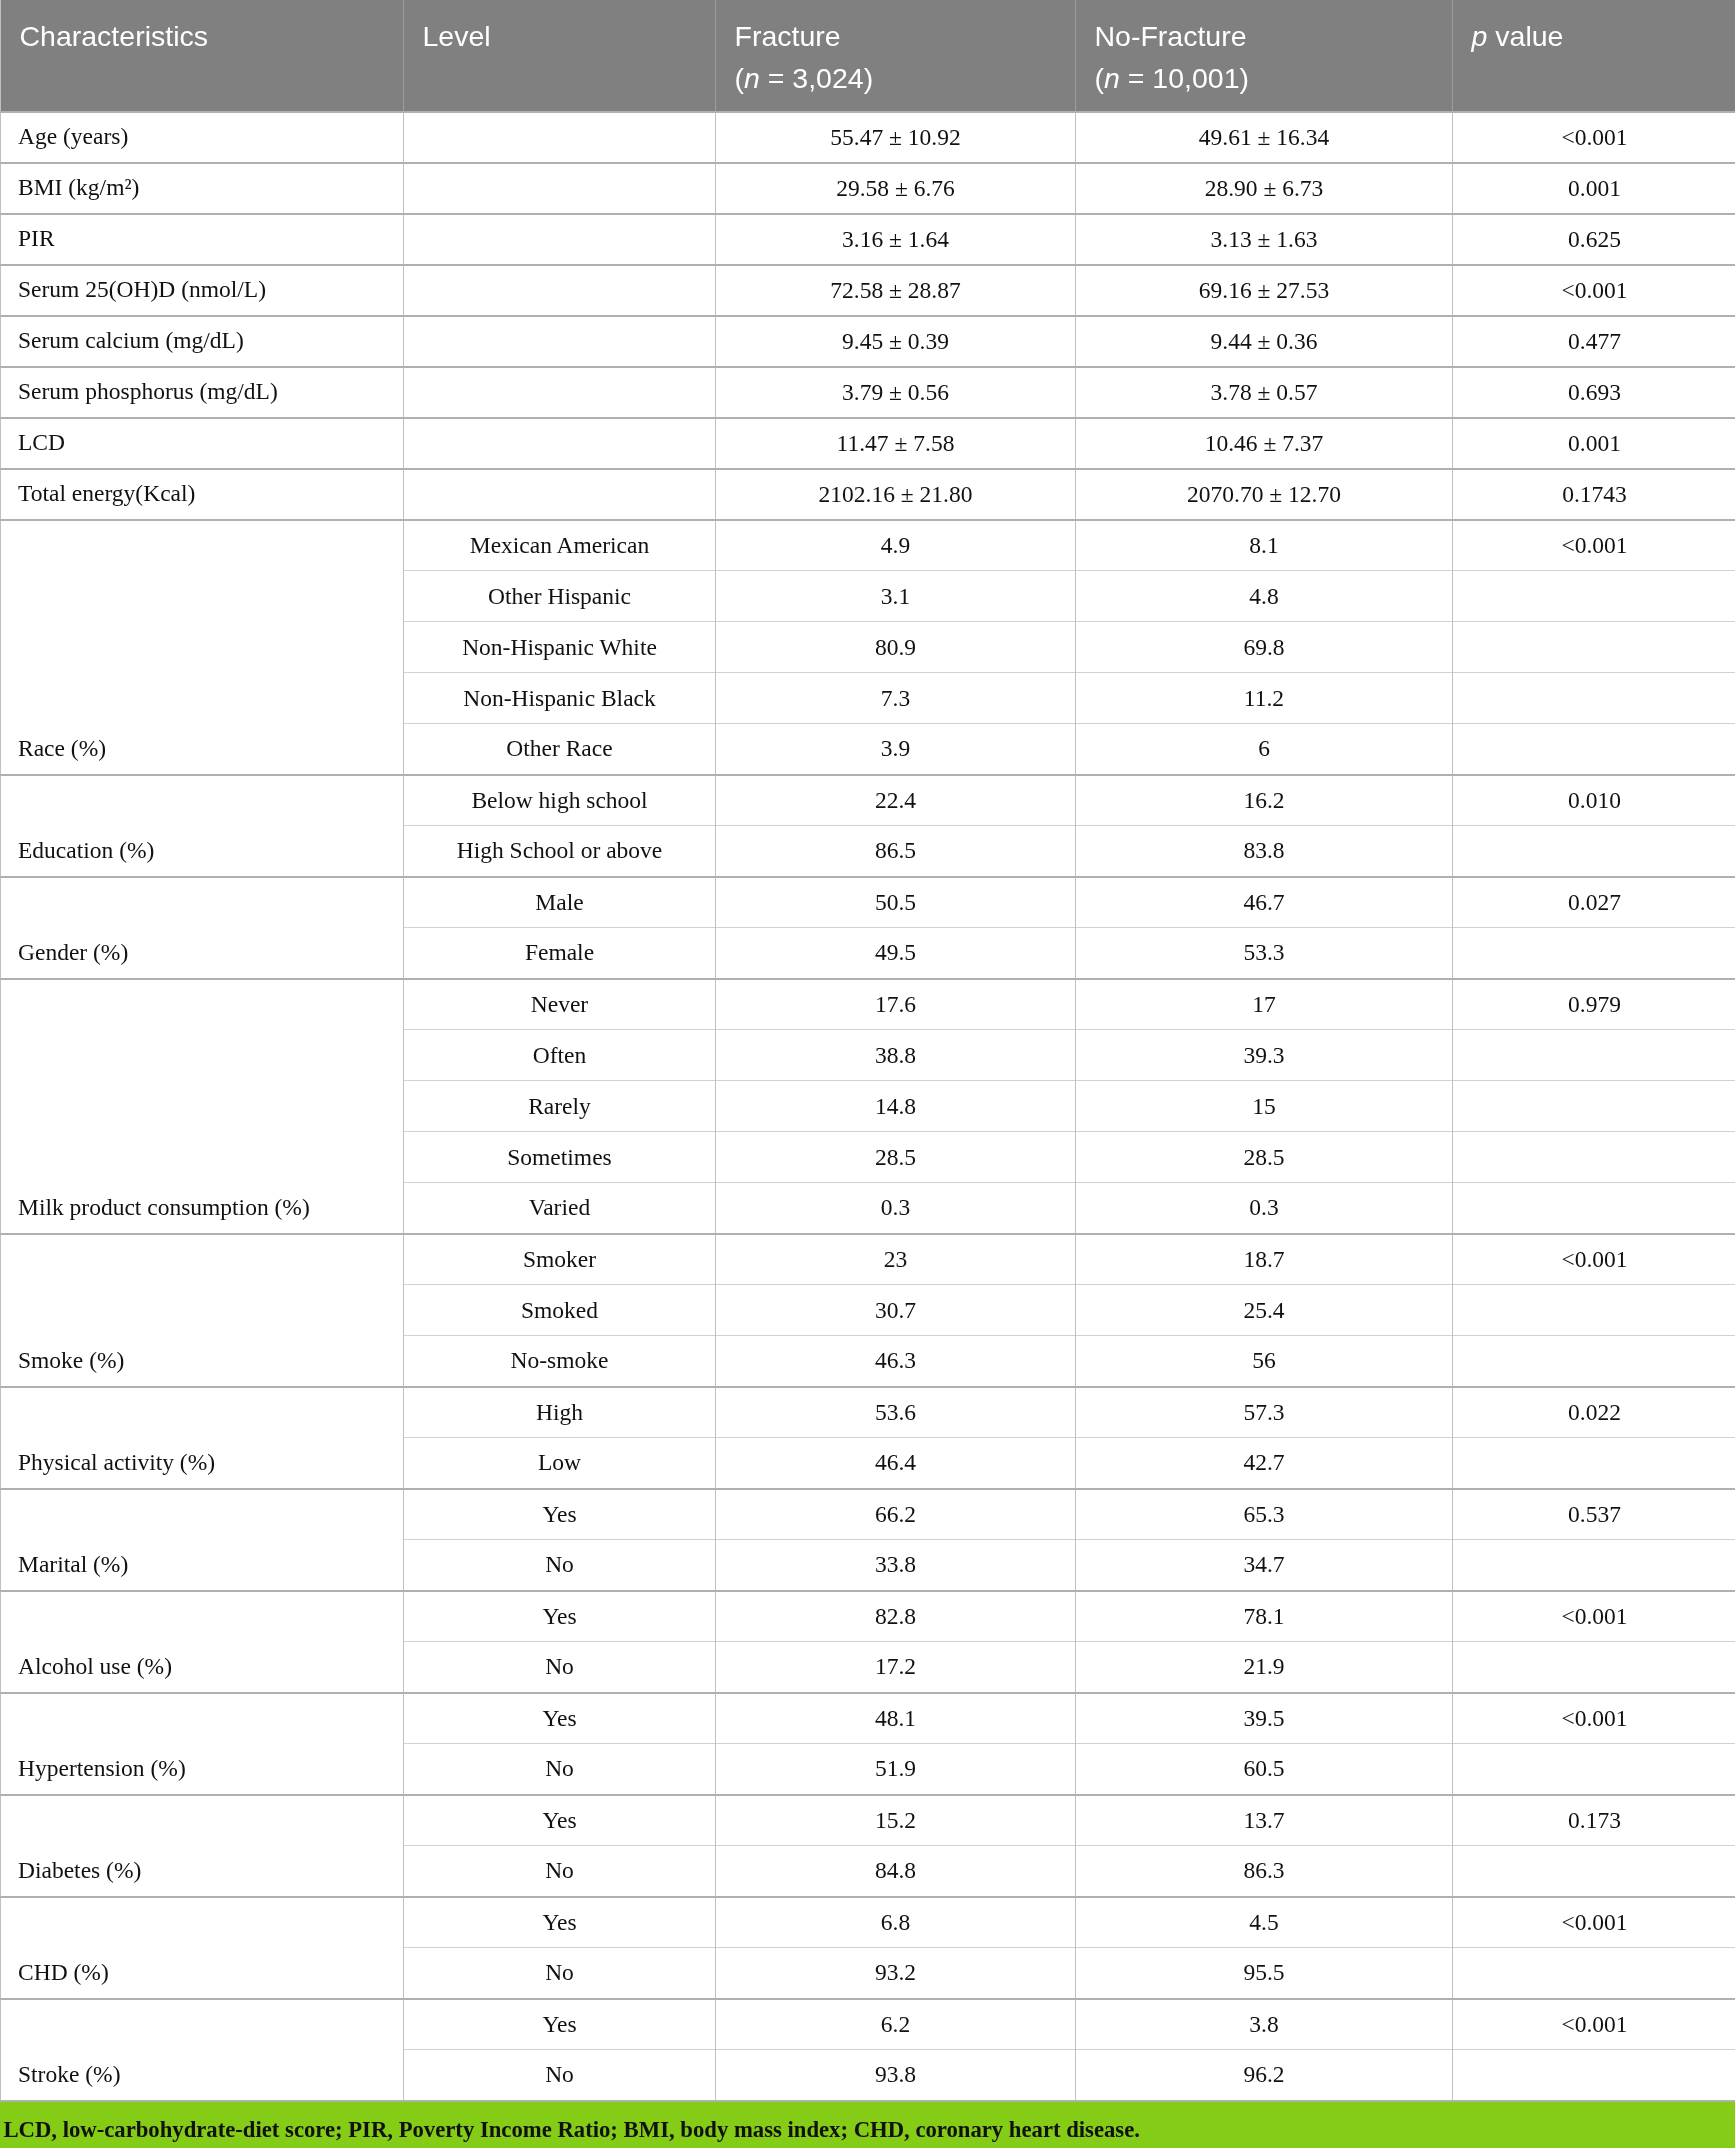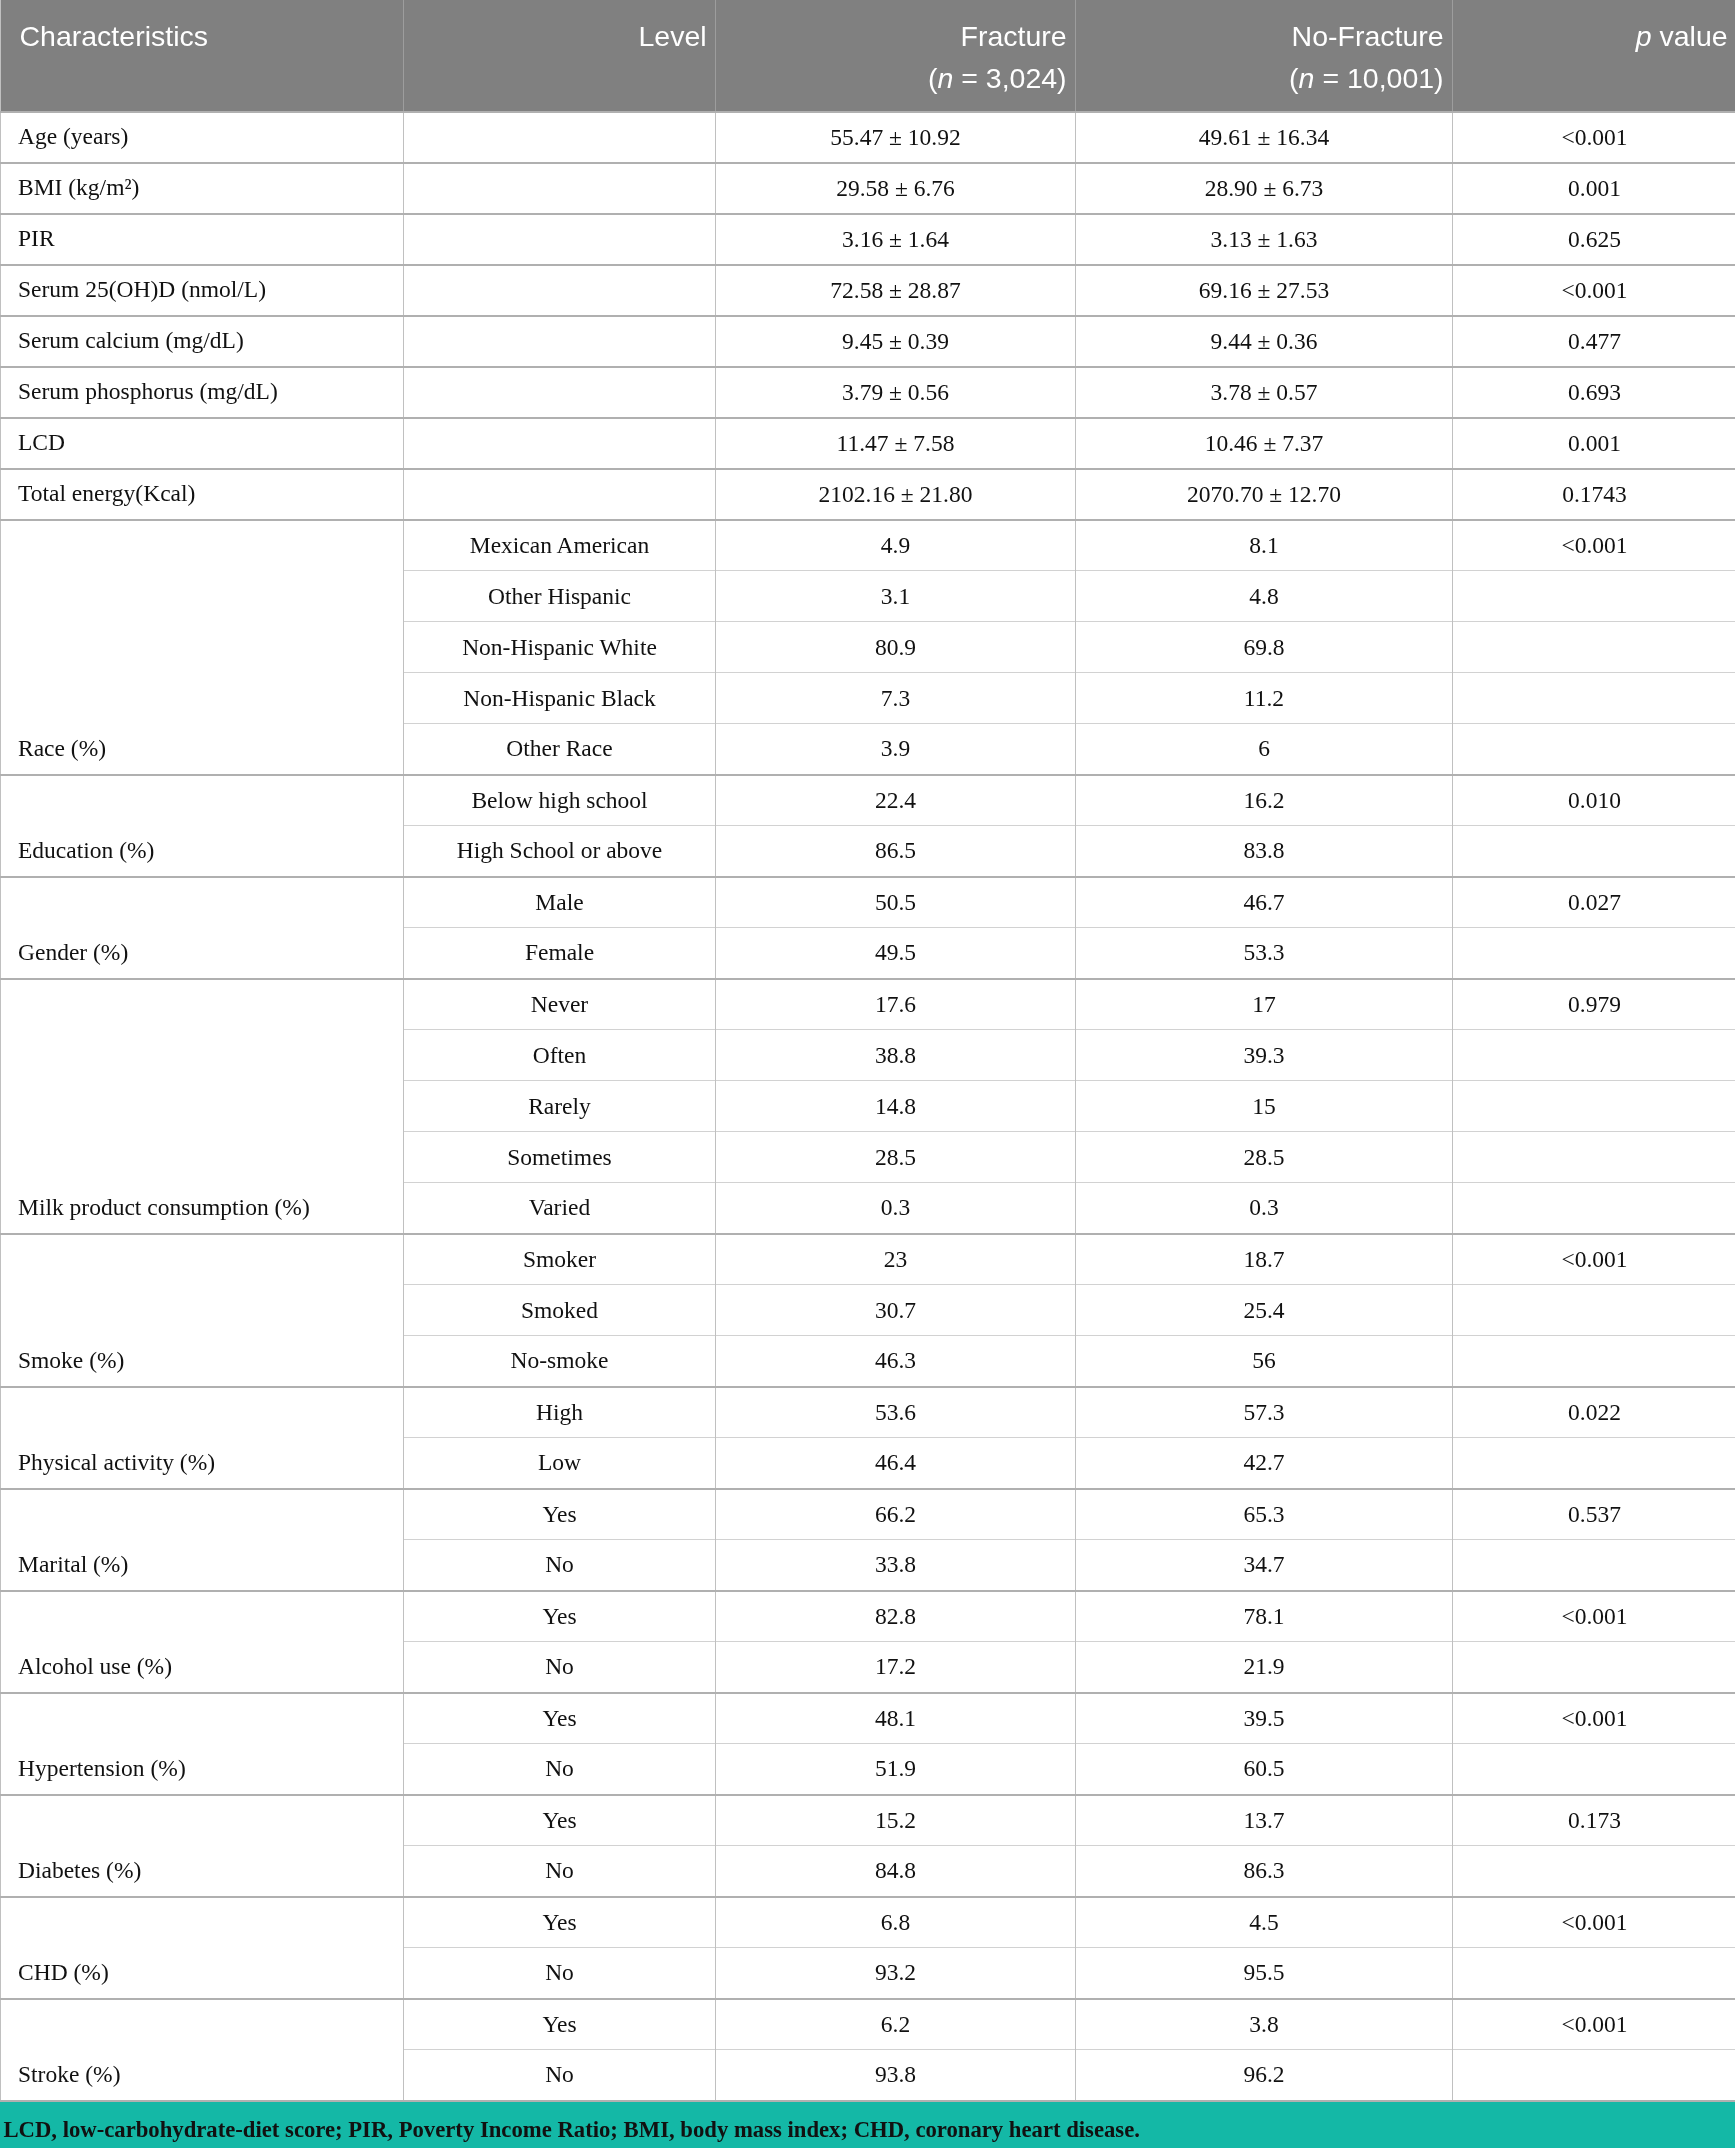--- a/index.html
+++ b/index.html
@@ -6,21 +6,21 @@
     margin: 0;
     padding: 0;
     background: #ffffff;
     width: 1735px;
   }
   * { box-sizing: border-box; }
 
   .page {
     width: 1735px;
     height: 2148px;
-    background: #14b8a6;
+    background: #84cc16;
     font-family: "Liberation Serif", serif;
     color: #111111;
     position: relative;
   }
 
   table.char-table {
     width: 1735px;
     border-collapse: collapse;
     table-layout: fixed;
     border-bottom: 2.5px solid #b0b0b0;
@@ -32,21 +32,21 @@
     color: #ffffff;
     font-family: "Liberation Sans", sans-serif;
     font-weight: 400;
     font-size: 28.5px;
     line-height: 42px;
     text-align: left;
     vertical-align: top;
     padding: 15px 8.4px 11.7px 18.5px;
     height: 94px;
   }
-  thead th + th { border-left: 1.7px solid #9d9d9d; text-align: right; }
+  thead th + th { border-left: 1.7px solid #9d9d9d; }
   thead th i { font-style: italic; }
 
   
   tbody td {
     font-size: 23.5px;
     height: 51px;
     text-align: center;
     vertical-align: middle;
     padding: 1.7px 6.7px;
     border-left: 1.7px solid #c0c0c0;

